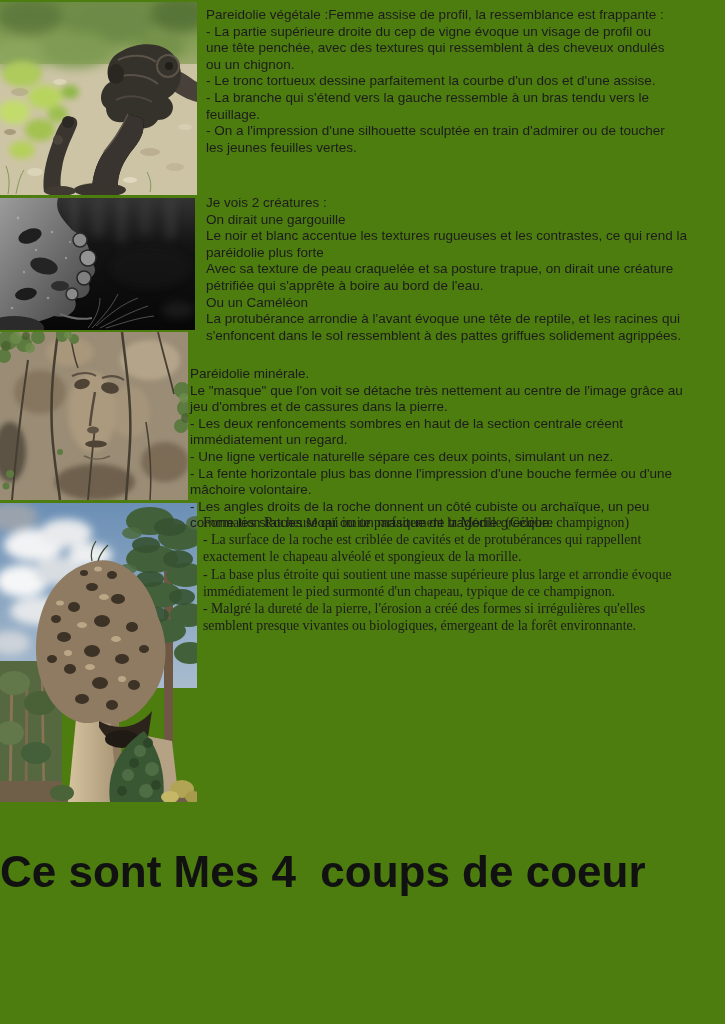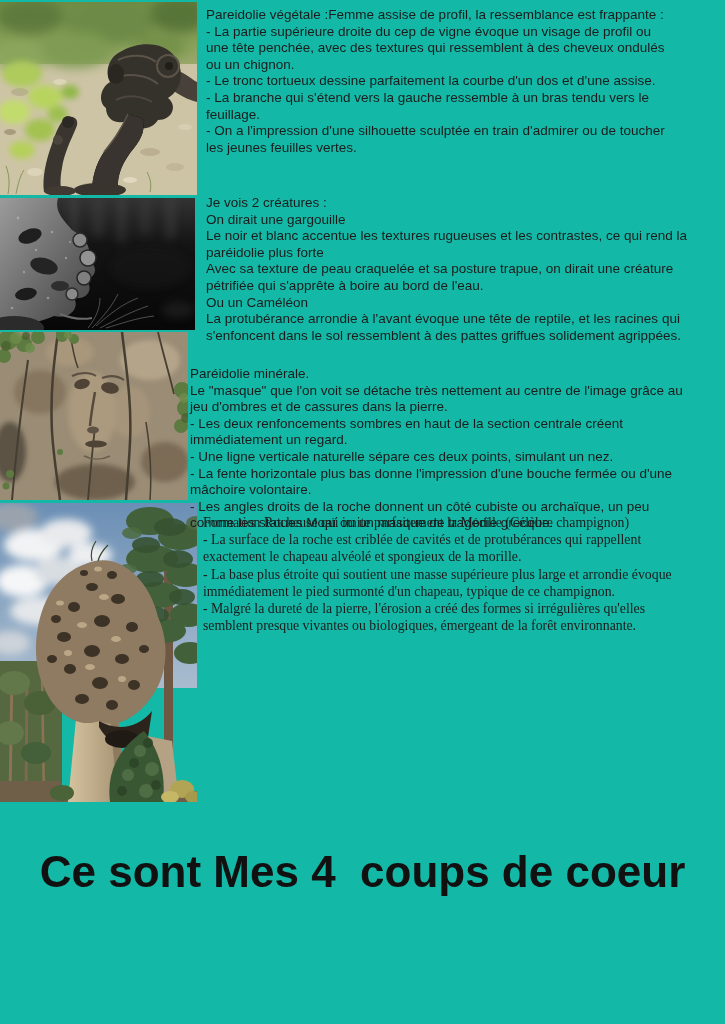--- a/index.html
+++ b/index.html
@@ -1,18 +1,18 @@
 <!DOCTYPE html>
 <html><head>
 <meta charset="utf-8">
 <style>
   html,body{margin:0;padding:0;background:#888;}
   .page{
     position:relative;width:725px;height:1024px;margin:0 auto;
-    background:#14b8a6;overflow:hidden;
+    background:#4d7c0f;overflow:hidden;
     font-family:"Liberation Sans", sans-serif;color:#1c1c1c;
   }
   figure.photo{position:absolute;margin:0;padding:0;line-height:0;}
   figure.photo svg{display:block;}
   .p1{left:0;top:2px;width:197px;height:193px;}
   .p2{left:0;top:198px;width:195px;height:132px;}
   .p3{left:0;top:332px;width:188px;height:168px;}
   .p4{left:0;top:503px;width:197px;height:299px;}
   .caption{
     position:absolute;white-space:pre;letter-spacing:0;
@@ -24,21 +24,21 @@
   .caption.serif{
     font-family:"Liberation Serif", serif;
     font-size:13.8px;line-height:17.2px;
   }
   .t1{left:206px;top:7px;}
   .t2{left:206px;top:195px;}
   .t3{left:190px;top:350px;margin-top:16px;}
   .t4{left:203px;top:514px;}
   h1.big-title{
     position:absolute;left:0;top:846px;width:725px;margin:0;
-    text-align:center;font-family:"Liberation Sans", sans-serif;
+    font-family:"Liberation Sans", sans-serif;
     font-weight:bold;font-size:44px;line-height:52px;color:#111;
     white-space:pre;
   }
 </style>
 </head>
 <body>
 
 <div class="page">
 
   <figure class="photo p1">

